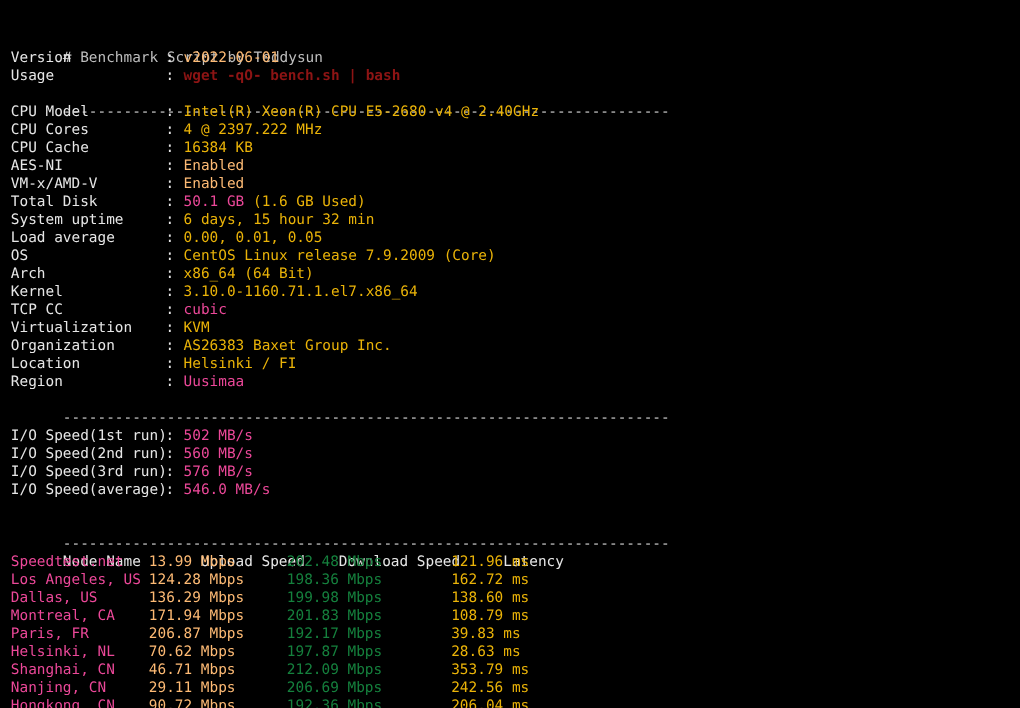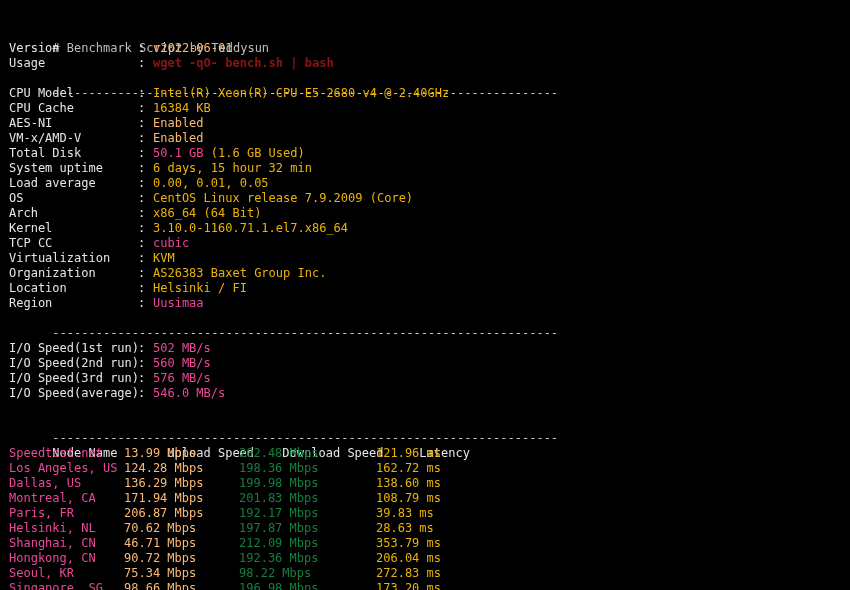--- a/index.html
+++ b/index.html
@@ -73,20 +73,21 @@
         <div class="line"><span class="label c-white">Version</span><span class="sep c-white">:</span><span class="c-green">v2022-06-01</span></div>
         <div class="line"><span class="label c-white">Usage</span><span class="sep c-white">:</span><span class="c-dred">wget -qO- bench.sh | bash</span></div>
       </div>
 
     <div class="line">
       <span class="c-dash">----------------------------------------------------------------------</span>
     </div>
 
     <div id="system-info">
         <div class="line"><span class="label c-white">CPU Model</span><span class="sep c-white">:</span><span class="c-cyan">Intel(R) Xeon(R) CPU E5-2680 v4 @ 2.40GHz</span></div>
+        <div class="line"><span class="label c-white">CPU Cores</span><span class="sep c-white">:</span><span class="c-cyan">4 @ 2397.222 MHz</span></div>
         <div class="line"><span class="label c-white">CPU Cache</span><span class="sep c-white">:</span><span class="c-cyan">16384 KB</span></div>
         <div class="line"><span class="label c-white">AES-NI</span><span class="sep c-white">:</span><span class="c-green">Enabled</span></div>
         <div class="line"><span class="label c-white">VM-x/AMD-V</span><span class="sep c-white">:</span><span class="c-green">Enabled</span></div>
         <div class="line"><span class="label c-white">Total Disk</span><span class="sep c-white">:</span><span class="c-yellow">50.1 GB</span><span class="c-cyan"> (1.6 GB Used)</span></div>
         <div class="line"><span class="label c-white">System uptime</span><span class="sep c-white">:</span><span class="c-cyan">6 days, 15 hour 32 min</span></div>
         <div class="line"><span class="label c-white">Load average</span><span class="sep c-white">:</span><span class="c-cyan">0.00, 0.01, 0.05</span></div>
         <div class="line"><span class="label c-white">OS</span><span class="sep c-white">:</span><span class="c-cyan">CentOS Linux release 7.9.2009 (Core)</span></div>
         <div class="line"><span class="label c-white">Arch</span><span class="sep c-white">:</span><span class="c-cyan">x86_64 (64 Bit)</span></div>
         <div class="line"><span class="label c-white">Kernel</span><span class="sep c-white">:</span><span class="c-cyan">3.10.0-1160.71.1.el7.x86_64</span></div>
         <div class="line"><span class="label c-white">TCP CC</span><span class="sep c-white">:</span><span class="c-yellow">cubic</span></div>
@@ -120,19 +121,20 @@
     </div>
 
     <div id="speedtest-rows">
         <div class="line"><span class="col-node c-yellow">Speedtest.net</span><span class="col-up c-green">13.99 Mbps</span><span class="col-down c-red">202.48 Mbps</span><span class="col-lat c-cyan">121.96 ms</span></div>
         <div class="line"><span class="col-node c-yellow">Los Angeles, US</span><span class="col-up c-green">124.28 Mbps</span><span class="col-down c-red">198.36 Mbps</span><span class="col-lat c-cyan">162.72 ms</span></div>
         <div class="line"><span class="col-node c-yellow">Dallas, US</span><span class="col-up c-green">136.29 Mbps</span><span class="col-down c-red">199.98 Mbps</span><span class="col-lat c-cyan">138.60 ms</span></div>
         <div class="line"><span class="col-node c-yellow">Montreal, CA</span><span class="col-up c-green">171.94 Mbps</span><span class="col-down c-red">201.83 Mbps</span><span class="col-lat c-cyan">108.79 ms</span></div>
         <div class="line"><span class="col-node c-yellow">Paris, FR</span><span class="col-up c-green">206.87 Mbps</span><span class="col-down c-red">192.17 Mbps</span><span class="col-lat c-cyan">39.83 ms</span></div>
         <div class="line"><span class="col-node c-yellow">Helsinki, NL</span><span class="col-up c-green">70.62 Mbps</span><span class="col-down c-red">197.87 Mbps</span><span class="col-lat c-cyan">28.63 ms</span></div>
         <div class="line"><span class="col-node c-yellow">Shanghai, CN</span><span class="col-up c-green">46.71 Mbps</span><span class="col-down c-red">212.09 Mbps</span><span class="col-lat c-cyan">353.79 ms</span></div>
+        <div class="line"><span class="col-node c-yellow">Nanjing, CN</span><span class="col-up c-green">29.11 Mbps</span><span class="col-down c-red">206.69 Mbps</span><span class="col-lat c-cyan">242.56 ms</span></div>
         <div class="line"><span class="col-node c-yellow">Hongkong, CN</span><span class="col-up c-green">90.72 Mbps</span><span class="col-down c-red">192.36 Mbps</span><span class="col-lat c-cyan">206.04 ms</span></div>
         <div class="line"><span class="col-node c-yellow">Seoul, KR</span><span class="col-up c-green">75.34 Mbps</span><span class="col-down c-red">98.22 Mbps</span><span class="col-lat c-cyan">272.83 ms</span></div>
         <div class="line"><span class="col-node c-yellow">Singapore, SG</span><span class="col-up c-green">98.66 Mbps</span><span class="col-down c-red">196.98 Mbps</span><span class="col-lat c-cyan">173.20 ms</span></div>
       </div>
 
   </div>
 </div>
 
 </body></html>

